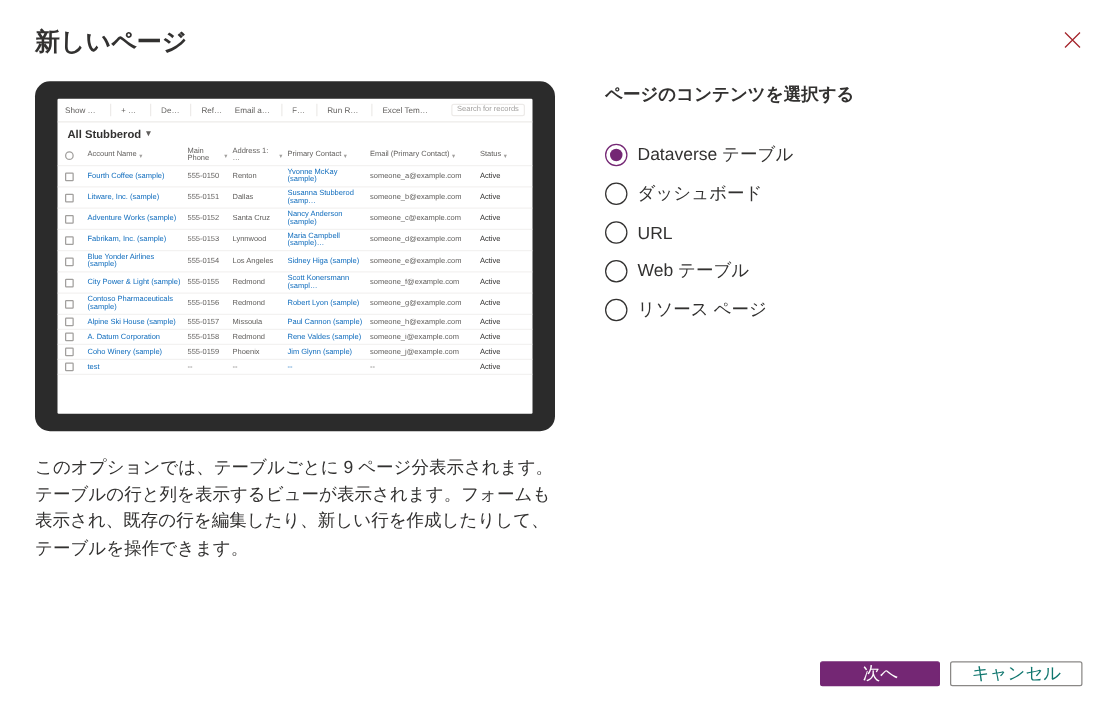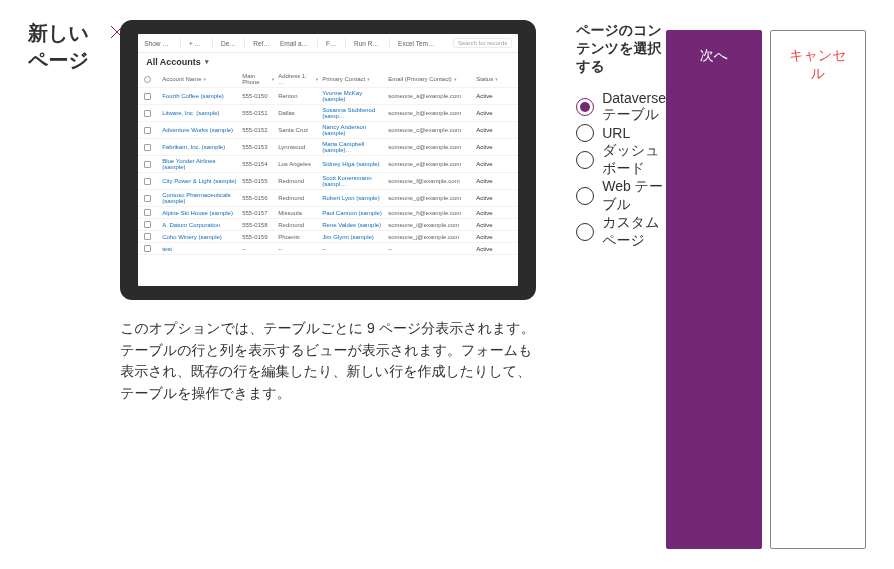--- a/index.html
+++ b/index.html
@@ -11,21 +11,21 @@
       width: 894px;
       height: 569px;
       position: relative;
       overflow: hidden;
     }
 
     .dialog {
       padding: 20px 28px;
       height: 100%;
       display: flex;
-      flex-direction: row;
+      flex-direction: column;
     }
 
     .header {
       display: flex;
       justify-content: space-between;
       align-items: flex-start;
       margin-bottom: 18px;
     }
     .title {
       font-size: 20px;
@@ -130,24 +130,24 @@
 
     .description {
       font-size: 14px;
       line-height: 1.55;
       color: #323130;
     }
 
     .section-title {
       font-size: 14px;
       font-weight: 600;
-      margin-bottom: 14px;
-    }
-
-    .radio-list { display: flex; flex-direction: column; }
+      margin-bottom: 30px;
+    }
+
+    .radio-list { display: flex; flex-direction: column; gap: 13px; }
     .radio {
       display: flex;
       align-items: center;
       gap: 8px;
       cursor: pointer;
     }
     .radio-circle {
       width: 18px; height: 18px;
       border: 1px solid #323130;
       border-radius: 50%;
@@ -165,28 +165,28 @@
     .radio-label { font-size:14px; color:#323130; }
 
     .footer {
       display:flex;
       justify-content:flex-end;
       gap:8px;
       padding-top: 10px;
     }
     .btn {
       min-width: 96px;
-      padding: 16px 16px;
+      padding: 0 16px;
       font-size: 14px;
       border-radius: 2px;
       cursor: pointer;
       text-align:center;
     }
     .btn-primary { background:#742774; color:#fff; border:1px solid #742774; }
-    .btn-secondary { background:#fff; color:#ef4444; border:1px solid #8a8886; }
+    .btn-secondary { background:#fff; color:#0f766e; border:1px solid #8a8886; }
   </style>
 </head>
 <body>
 
 <div class="dialog">
 
   <div class="header">
     <div class="title">新しいページ</div>
     <div class="close-btn">
       <svg viewBox="0 0 14 14">
@@ -215,21 +215,21 @@
             <span class="txt">Flow</span>
             <span class="sep"></span>
             <span class="txt">Run Report</span>
             <span class="sep"></span>
             <span class="txt">Excel Templates</span>
             <span class="sp"></span>
             <span class="search">Search for records</span>
           </div>
 
           <div class="view-title">
-            <span>All Accounts</span>
+            <span>All Stubberod</span>
             <span class="chev">▾</span>
           </div>
 
           <div class="grid-head">
             <div class="checkbox"></div>
             <div class="col">Account Name</div>
             <div class="col">Main Phone</div>
             <div class="col">Address 1: …</div>
             <div class="col">Primary Contact</div>
             <div class="col">Email (Primary Contact)</div>
@@ -347,33 +347,33 @@
 
     <div class="right-col">
       <div class="section-title">ページのコンテンツを選択する</div>
       <div class="radio-list" id="radio-list">
           <div class="radio selected">
             <div class="radio-circle"></div>
             <div class="radio-label">Dataverse テーブル</div>
           </div>
           <div class="radio">
             <div class="radio-circle"></div>
+            <div class="radio-label">ダッシュボード</div>
+          </div>
+          <div class="radio">
+            <div class="radio-circle"></div>
             <div class="radio-label">URL</div>
           </div>
           <div class="radio">
             <div class="radio-circle"></div>
-            <div class="radio-label">ダッシュボード</div>
+            <div class="radio-label">Web テーブル</div>
           </div>
           <div class="radio">
             <div class="radio-circle"></div>
-            <div class="radio-label">Web テーブル</div>
-          </div>
-          <div class="radio">
-            <div class="radio-circle"></div>
-            <div class="radio-label">カスタム ページ</div>
+            <div class="radio-label">リソース ページ</div>
           </div>
         </div>
     </div>
 
   </div>
 
   <div class="footer">
     <div class="btn btn-primary">次へ</div>
     <div class="btn btn-secondary">キャンセル</div>
   </div>

